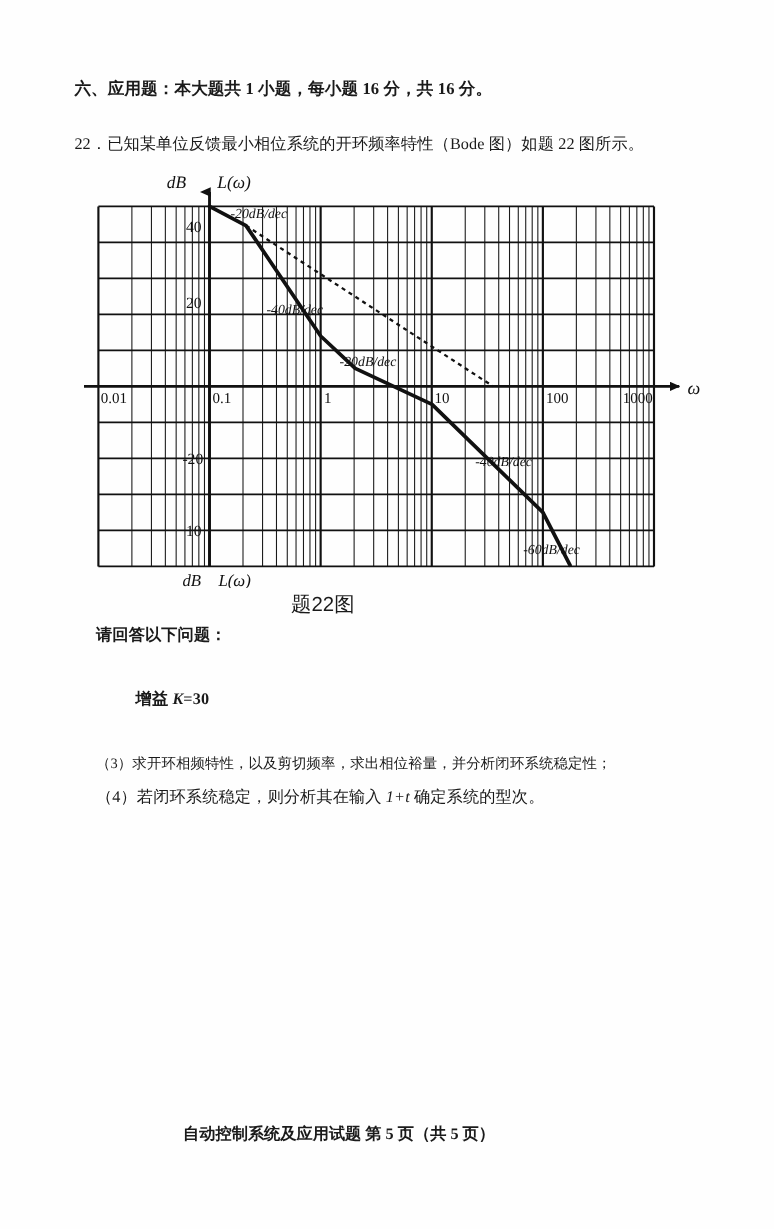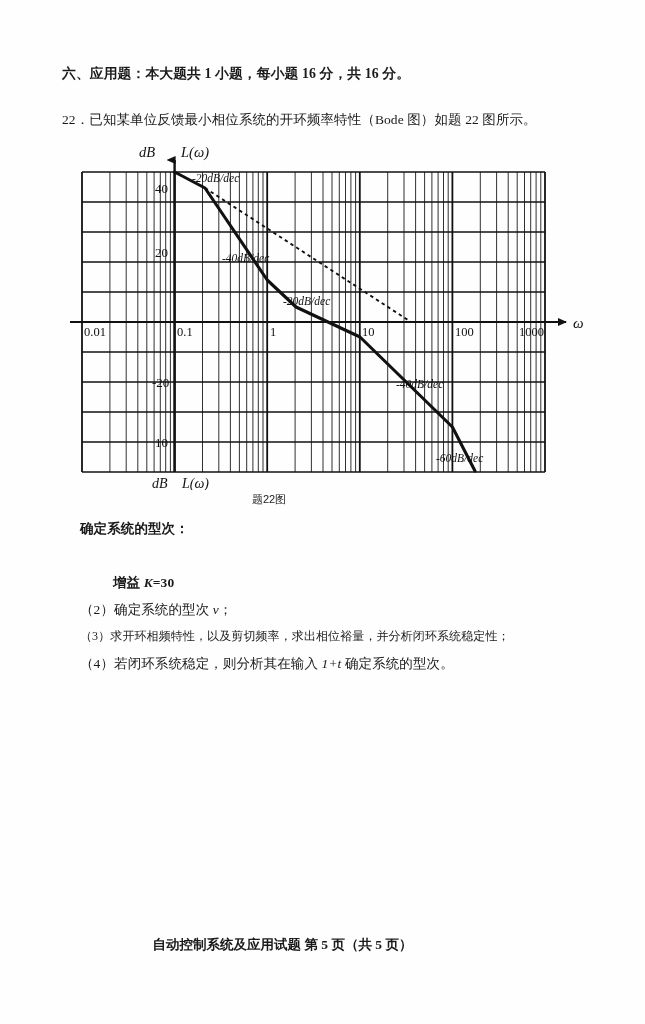--- a/index.html
+++ b/index.html
@@ -42,21 +42,21 @@
     top: 110px;
     font-size: 13.5px;
   }
 
   .fig-caption {
     position: absolute;
     left: 0;
     top: 492px;
     width: 538px;
     text-align: center;
-    font-size: 11px;
+    font-size: 17px;
     font-family: "Liberation Sans", sans-serif;
   }
 
   .prompt {
     left: 80px;
     top: 519px;
     font-weight: bold;
     font-size: 13.5px;
   }
   .item1a { left: 80px; top: 547px; font-size: 13.5px; }
@@ -207,32 +207,28 @@
       <text x="139" y="17" font-family="Liberation Serif, serif" font-style="italic" font-size="14.5" fill="#111">dB</text>
       <text x="181" y="17" font-family="Liberation Serif, serif" font-style="italic" font-size="14.5" fill="#111">L(ω)</text>
       <text x="152" y="348" font-family="Liberation Serif, serif" font-style="italic" font-size="14" fill="#111">dB</text>
       <text x="182" y="348" font-family="Liberation Serif, serif" font-style="italic" font-size="14" fill="#111">L(ω)</text>
       <text x="573" y="188" font-family="Liberation Serif, serif" font-style="italic" font-size="15" fill="#111">ω</text>
     </svg>
   </div>
 
   <div class="fig-caption">题22图</div>
 
-  <div class="line prompt">确定系统的型次：</div>
+  <div class="line prompt">请回答以下问题：</div>
 
 
   <div class="line item1b">
     <span class="b">增益</span>
     <span class="ital b">K</span><span class="b">=30</span>
   </div>
 
-  <div class="line item2">
-    <span>（2）确定系统的型次</span>
-    <span class="ital">v</span><span>；</span>
-  </div>
 
   <div class="line item3">（3）求开环相频特性，以及剪切频率，求出相位裕量，并分析闭环系统稳定性；</div>
 
   <div class="line item4">
     <span>（4）若闭环系统稳定，则分析其在输入</span>
     <span class="ital">1+t</span>
     <span>确定系统的型次。</span>
   </div>
 
   <div class="footer">自动控制系统及应用试题  第 5 页（共 5 页）</div>

